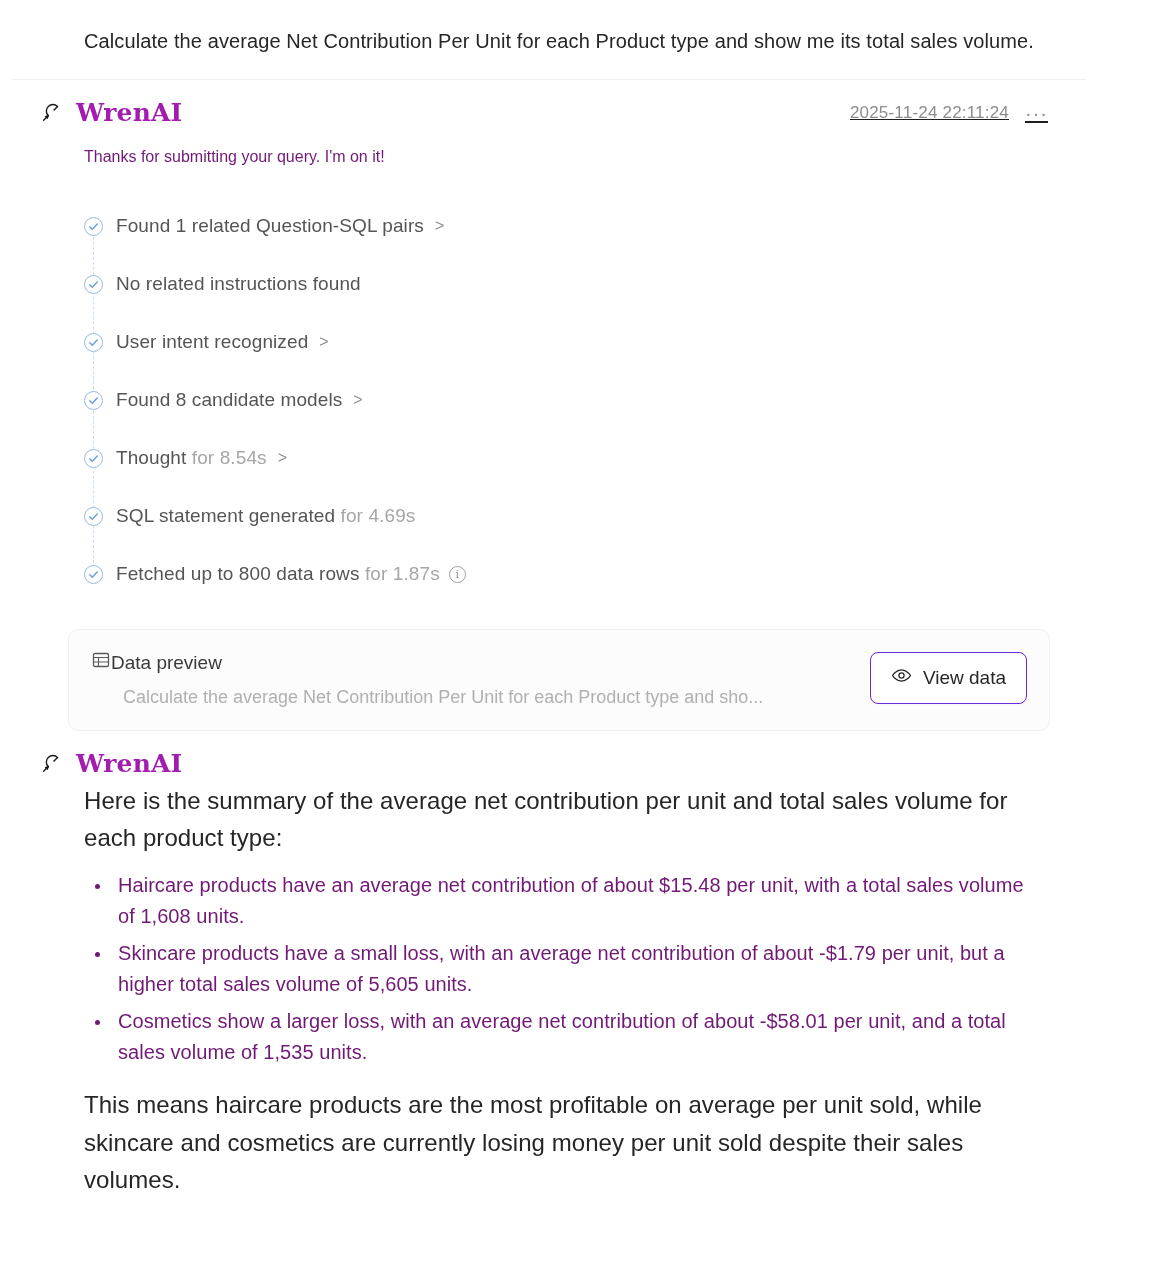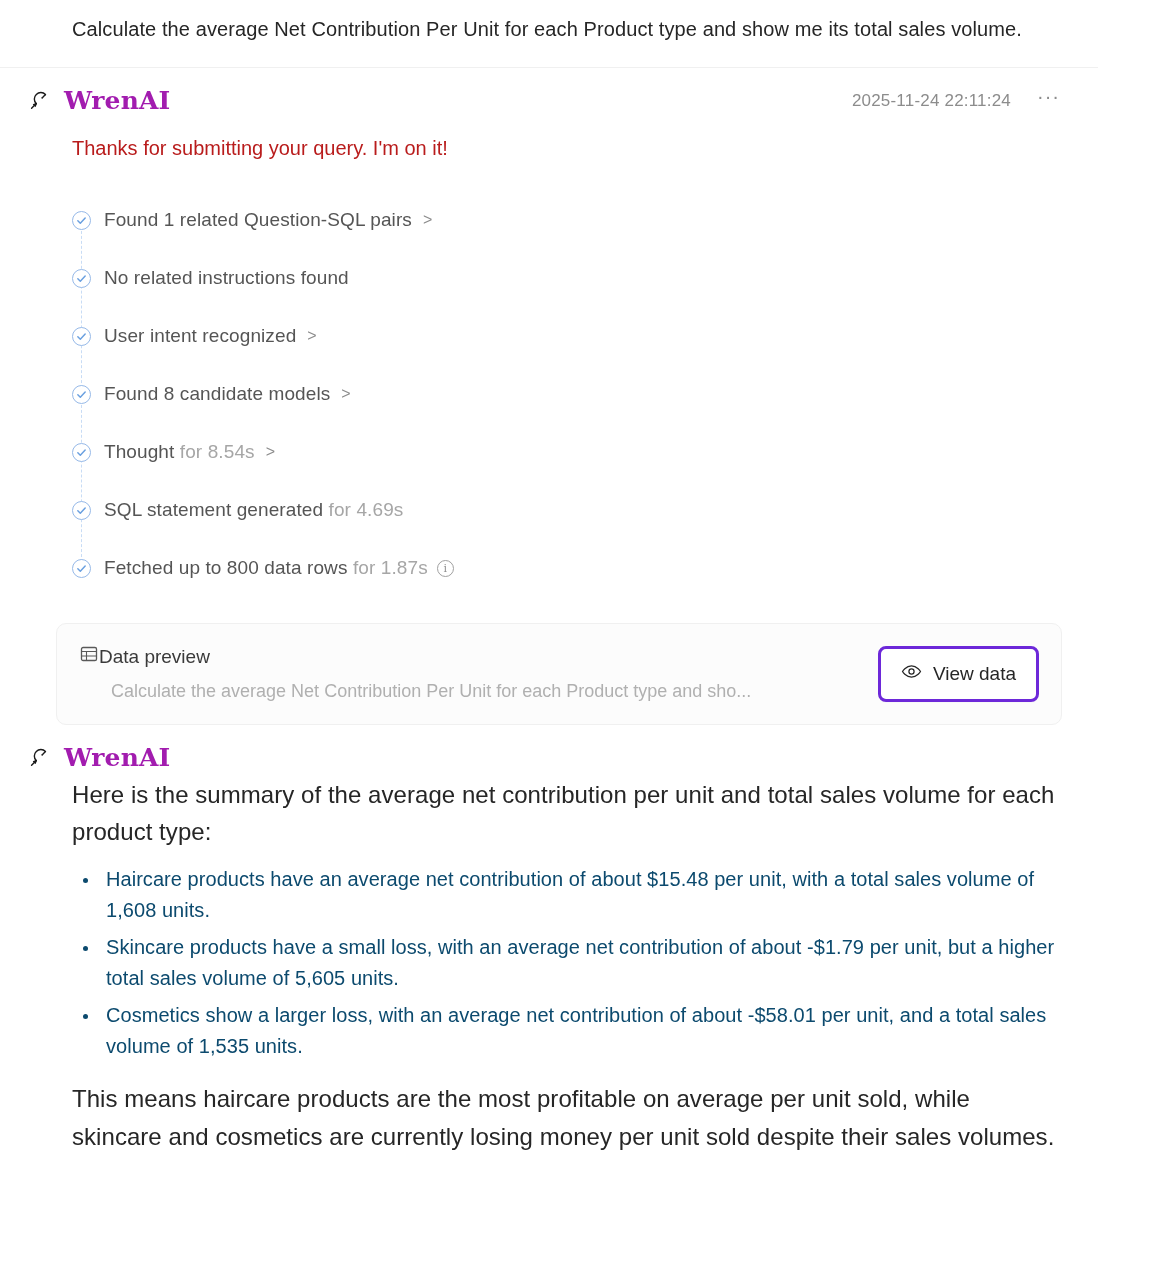--- a/index.html
+++ b/index.html
@@ -11,21 +11,21 @@
     color: #1f1f1f;
   }
   body {
     width: 1170px;
     min-height: 1268px;
     position: relative;
   }
   .page {
     width: 1098px;
     position: relative;
-    padding: 0;
+    padding: 12px;
   }
 
   
   .user-query {
     background: #ffffff;
     border-bottom: 1px solid #f0f0f0;
     padding: 14px 36px 22px 72px;
   }
   .user-query .q-text {
     font-size: 20px;
@@ -56,40 +56,41 @@
   .agent-name {
     font-family: "DejaVu Serif", "Liberation Serif", serif;
     font-size: 25px;
     font-weight: 700;
     color: #a21caf;
     letter-spacing: 0.2px;
   }
   .head-right {
     margin-left: auto;
     display: flex;
-    align-items: flex-start;
-    gap: 24px;
+    align-items: center;
+    gap: 14px;
+    text-decoration: underline;
   }
   .timestamp {
     font-size: 17px;
     color: #8c8c8c;
     letter-spacing: 0.2px;
   }
   .more-dots {
     color: #8c8c8c;
     font-size: 20px;
     line-height: 10px;
     letter-spacing: 1px;
     cursor: pointer;
     padding: 0 2px;
   }
 
   .intro-line {
-    font-size: 20px;
-    color: #b91c1c;
+    font-size: 16px;
+    color: #701a75;
     padding: 14px 0 0 46px;
     line-height: 1.5;
   }
 
   
   .steps {
     margin: 28px 0 0 46px;
     position: relative;
   }
   .step {
@@ -181,21 +182,21 @@
     white-space: nowrap;
     overflow: hidden;
     text-overflow: ellipsis;
     max-width: 830px;
   }
   .view-data-btn {
     flex: 0 0 auto;
     margin-left: 18px;
     margin-top: 2px;
     background: #ffffff;
-    border: 3px solid #6d28d9;
+    border: 1px solid #6d28d9;
     border-radius: 8px;
     padding: 12px 20px;
     font-size: 19px;
     color: #262626;
     display: flex;
     align-items: center;
     gap: 11px;
     cursor: pointer;
     box-shadow: 0 1px 1px rgba(0,0,0,0.02);
   }
@@ -211,21 +212,21 @@
     margin: 0 0 6px 0;
     letter-spacing: 0.05px;
   }
   .summary ul {
     margin: 14px 0 18px 0;
     padding-left: 28px;
   }
   .summary li {
     font-size: 20px;
     line-height: 1.55;
-    color: #0c4a6e;
+    color: #701a75;
     margin-bottom: 6px;
     padding-left: 6px;
     letter-spacing: 0.05px;
   }
   .summary li::marker { font-size: 17px; }
   .closing { margin-top: 22px; }
 </style>
 </head>
 <body>
 

